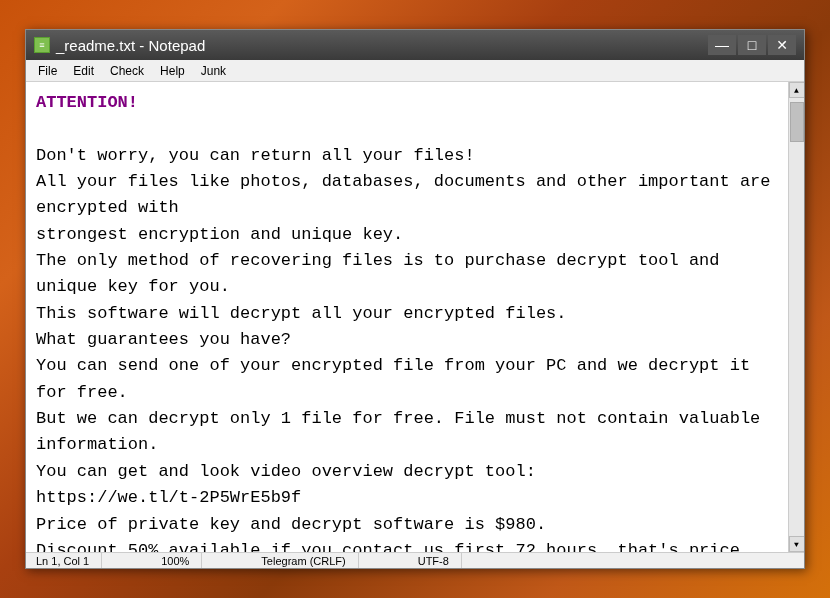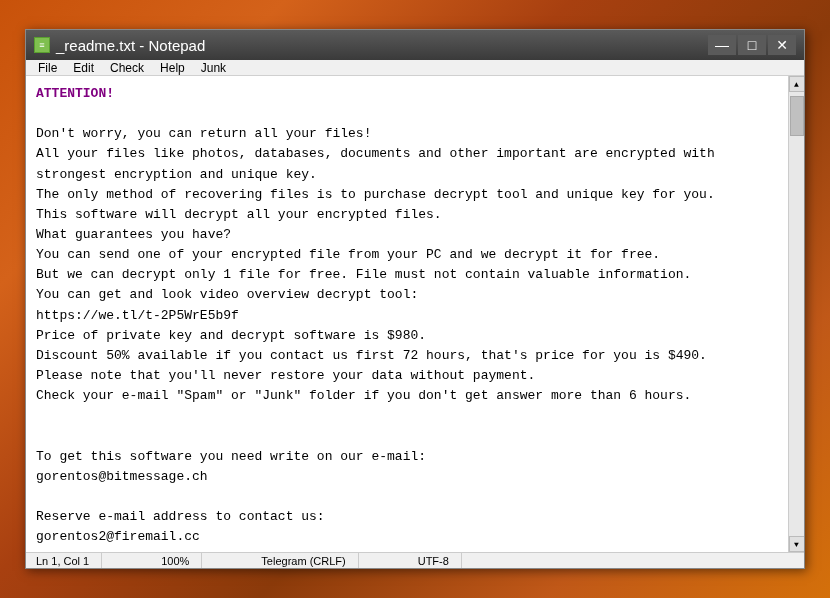--- a/index.html
+++ b/index.html
@@ -77,21 +77,21 @@
       cursor: pointer;
       display: flex;
       align-items: center;
       justify-content: center;
       font-family: Arial, sans-serif;
       line-height: 1;
     }
 
     .menu-bar {
       background: #f0f0f0;
-      height: 16px;
+      height: 22px;
       display: flex;
       align-items: center;
       padding: 0 4px;
       font-family: 'Segoe UI', Arial, sans-serif;
       font-size: 12px;
       color: #000;
       flex-shrink: 0;
       border-bottom: 1px solid #d0d0d0;
     }
 
@@ -104,21 +104,21 @@
       flex: 1;
       display: flex;
       overflow: hidden;
     }
 
     .text-content {
       flex: 1;
       background: white;
       padding: 8px 10px;
       font-family: 'Courier New', Courier, monospace;
-      font-size: 13px;
+      font-size: 17px;
       line-height: 1.55;
       color: #000;
       overflow-y: auto;
       white-space: pre-wrap;
       outline: none;
       border: none;
       resize: none;
     }
 
     .scrollbar {

